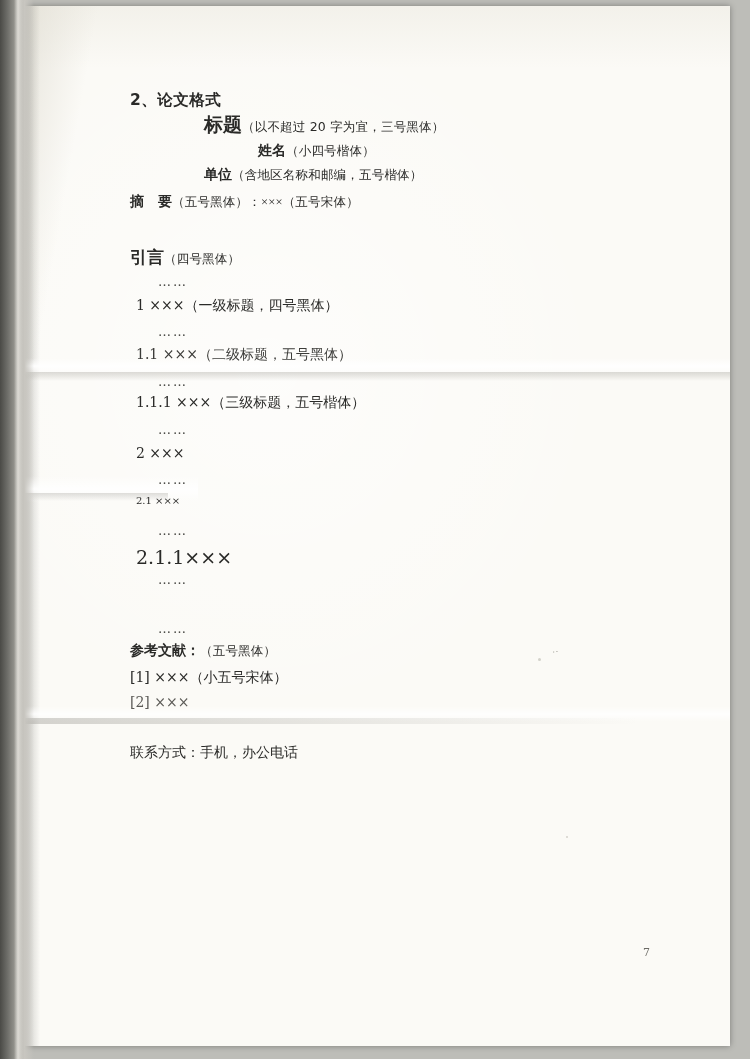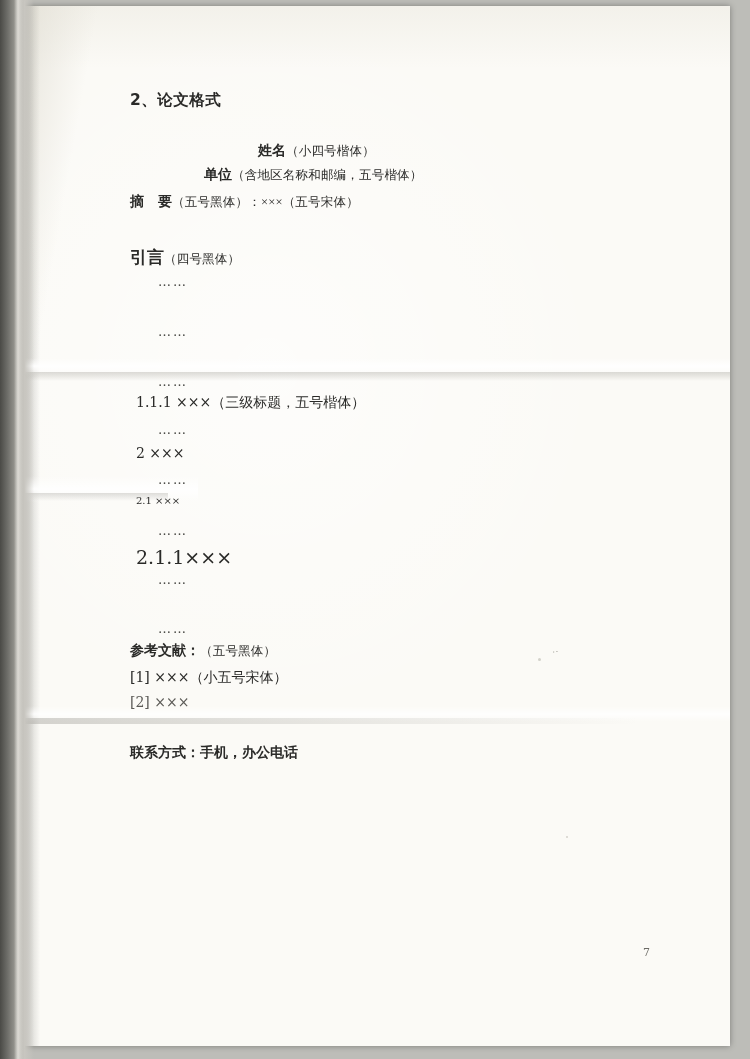--- a/index.html
+++ b/index.html
@@ -153,21 +153,21 @@
   .l-d5       { left: 140px; top: 466px; }
   .l-h5       { left: 118px; top: 489px; font-size: 10px; }
   .l-d6       { left: 140px; top: 517px; }
   .l-h6       { left: 118px; top: 540px; font-size: 19px; }
   .l-d7       { left: 140px; top: 566px; }
   .l-concl    { left: 112px; top: 583px; font-size: 17px; font-weight: bold; }
   .l-d8       { left: 140px; top: 615px; }
   .l-refs     { left: 112px; top: 636px; font-size: 14px; font-weight: bold; }
   .l-ref1     { left: 112px; top: 663px; font-size: 14px; }
   .l-ref2     { left: 112px; top: 688px; font-size: 14px; color: #5c5b57; }
-  .l-contact  { left: 112px; top: 738px; font-size: 14px; font-weight: bold; }
+  .l-contact  { left: 112px; top: 738px; font-size: 14px; font-weight: normal; }
 
   .page-num {
     position: absolute;
     left: 625px;
     top: 940px;
     font-size: 11px;
     color: #6a6964;
     font-family: "DejaVu Serif", "Liberation Serif", serif;
   }
 
@@ -195,40 +195,45 @@
     <div class="smear smear-d"></div>
     <div class="smear smear-e"></div>
     <div class="smear smear-f"></div>
     <div class="speck" style="left:520px; top:652px; width:3px; height:3px;"></div>
     <div class="speck" style="left:548px; top:830px; width:2px; height:2px;"></div>
 
     <div class="content">
 
       <div class="line l-sec">2、论文格式</div>
 
+      <div class="line l-title">
+        <span>标题</span><span class="note">（以不超过 20 字为宜，三号黑体）</span>
+      </div>
 
       <div class="line l-author">
         <span>姓名</span><span class="note">（小四号楷体）</span>
       </div>
 
       <div class="line l-org">
         <span>单位</span><span class="note">（含地区名称和邮编，五号楷体）</span>
       </div>
 
       <div class="line l-abstract">
         <span>摘　要</span><span class="note">（五号黑体）：×××（五号宋体）</span>
       </div>
 
 
       <div class="line l-intro">
         <span>引言</span><span class="note">（四号黑体）</span>
       </div>
 
       <div class="line l-d1 dots serif">……</div>
+      <div class="line l-h1 serif">1 ×××（一级标题，四号黑体）</div>
       <div class="line l-d2 dots serif">……</div>
+      <div class="line l-h2 serif">1.1 ×××（二级标题，五号黑体）</div>
       <div class="line l-d3 dots serif">……</div>
       <div class="line l-h3 serif">1.1.1 ×××（三级标题，五号楷体）</div>
       <div class="line l-d4 dots serif">……</div>
       <div class="line l-h4 serif">2 ×××</div>
       <div class="line l-d5 dots serif">……</div>
       <div class="line l-h5 serif">2.1 ×××</div>
       <div class="line l-d6 dots serif">……</div>
       <div class="line l-h6 serif">2.1.1×××</div>
       <div class="line l-d7 dots serif">……</div>
 

